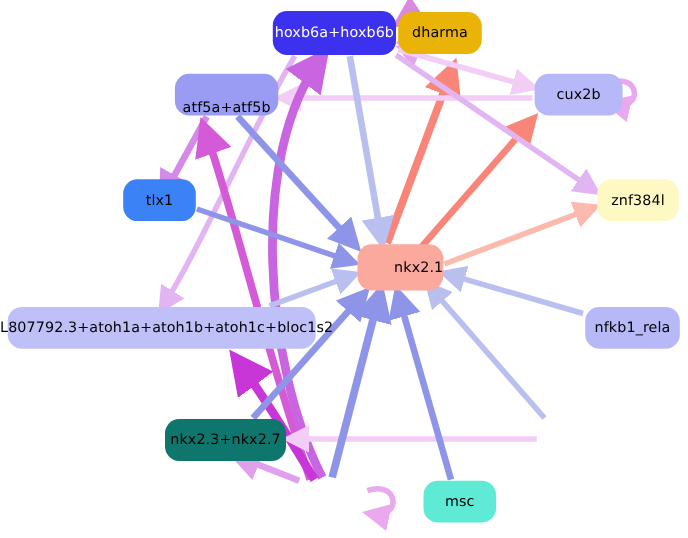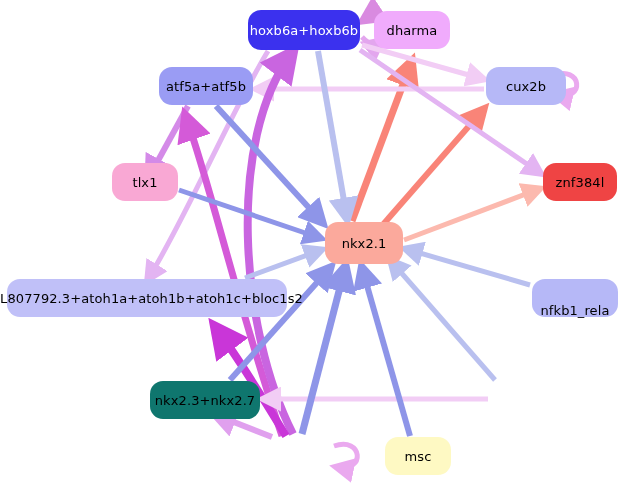--- a/index.html
+++ b/index.html
@@ -120,55 +120,55 @@
     <path d="M 302 434 L 345 268" fill="none" stroke="#8e95e8" stroke-width="7" marker-end="url(#ar-blue)"></path>
     <path d="M 410 436 L 362 268" fill="none" stroke="#8e95e8" stroke-width="6" marker-end="url(#ar-blue)"></path>
     <path d="M 495 380 L 391 261" fill="none" stroke="#b9c0ef" stroke-width="5" marker-end="url(#ar-bluepale)"></path>
     <path d="M 530 285 L 406 249" fill="none" stroke="#b9c0ef" stroke-width="5" marker-end="url(#ar-bluepale)"></path>
   </svg>
 
   <div class="node" style="left:248px; top:10px; width:112px; height:40px; background:#3b31ee; color:#ffffff;">
     <span class="node-label">hoxb6a+hoxb6b</span>
   </div>
 
-  <div class="node" style="left:374px; top:11px; width:76px; height:38px; background:#f0abfc; color:#000000;">
+  <div class="node" style="left:362px; top:11px; width:76px; height:38px; background:#eab308; color:#000000;">
     <span class="node-label">dharma</span>
   </div>
 
-  <div class="node" style="left:159px; top:67px; width:94px; height:38px; background:#9a9cf4; color:#000000;">
+  <div class="node" style="left:159px; top:67px; width:94px; height:38px; background:#9a9cf4; color:#000000;align-items:flex-end;">
     <span class="node-label">atf5a+atf5b</span>
   </div>
 
   <div class="node" style="left:486px; top:67px; width:80px; height:38px; background:#b6b8f7; color:#000000;">
     <span class="node-label">cux2b</span>
   </div>
 
-  <div class="node" style="left:112px; top:163px; width:66px; height:38px; background:#f9a8d4; color:#000000;">
+  <div class="node" style="left:112px; top:163px; width:66px; height:38px; background:#3b82f6; color:#000000;">
     <span class="node-label">tlx1</span>
   </div>
 
-  <div class="node" style="left:543px; top:163px; width:74px; height:38px; background:#ef4444; color:#000000;">
+  <div class="node" style="left:543px; top:163px; width:74px; height:38px; background:#fef9c3; color:#000000;">
     <span class="node-label">znf384l</span>
   </div>
 
-  <div class="node" style="left:325px; top:222px; width:78px; height:42px; background:#fba99c; color:#000000;">
+  <div class="node" style="left:325px; top:222px; width:78px; height:42px; background:#fba99c; color:#000000;justify-content:flex-end;">
     <span class="node-label">nkx2.1</span>
   </div>
 
   <div class="node" style="left:7px; top:279px; width:280px; height:38px; background:#c0c0f8; color:#000000;">
     <span class="node-label">AL807792.3+atoh1a+atoh1b+atoh1c+bloc1s2</span>
   </div>
 
-  <div class="node" style="left:532px; top:279px; width:86px; height:38px; background:#b6b8f7; color:#000000;align-items:flex-end;">
+  <div class="node" style="left:532px; top:279px; width:86px; height:38px; background:#b6b8f7; color:#000000;">
     <span class="node-label">nfkb1_rela</span>
   </div>
 
   <div class="node" style="left:150px; top:381px; width:110px; height:38px; background:#0f766e; color:#000000;">
     <span class="node-label">nkx2.3+nkx2.7</span>
   </div>
 
 
 
-  <div class="node" style="left:385px; top:437px; width:66px; height:38px; background:#fef9c3; color:#000000;">
+  <div class="node" style="left:385px; top:437px; width:66px; height:38px; background:#5eead4; color:#000000;">
     <span class="node-label">msc</span>
   </div>
 
 </div>
 
 </body></html>

